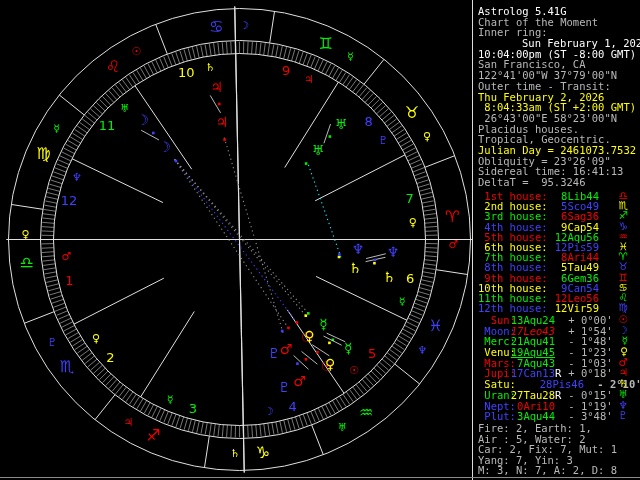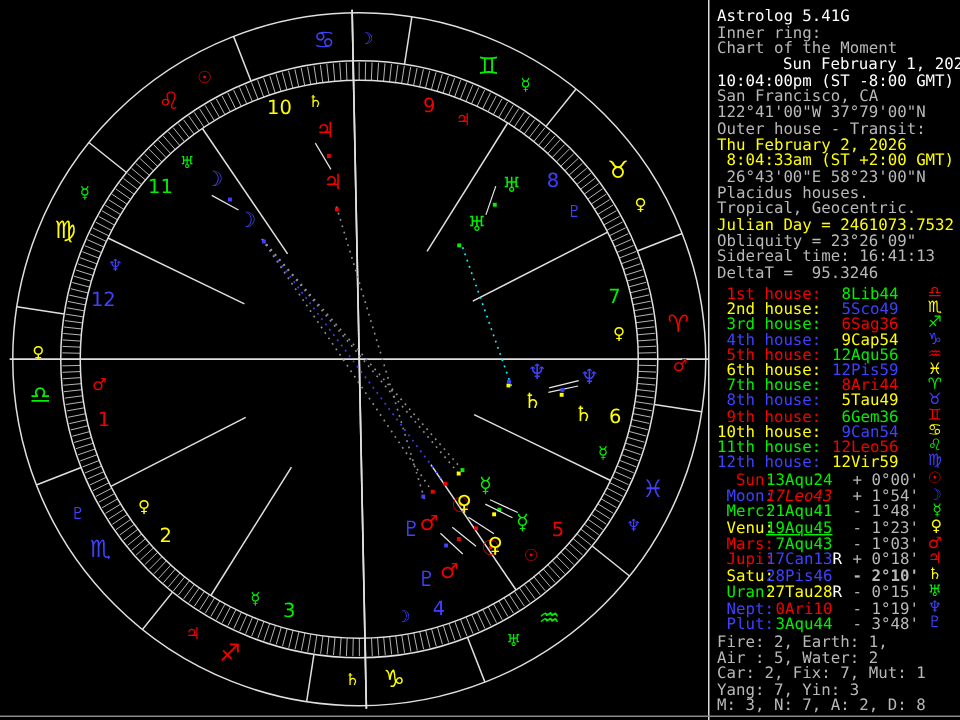--- a/index.html
+++ b/index.html
@@ -463,27 +463,27 @@
           <rect x="296.09870185847586" y="362.364166824021" width="2.6" height="2.6" fill="#4040ff"></rect>
           <line x1="293.59513750280956" y1="355.5073967406912" x2="308.51231972952587" y2="369.2932961502623" stroke="#e8e8e8" stroke-width="0.8"></line>
           <text x="274.2922328620057" y="353.30026595960123" fill="#4040ff" font-size="14" text-anchor="middle" dominant-baseline="central">♇</text>
           <text x="284.52524252730143" y="386.77093241830744" fill="#4040ff" font-size="14" text-anchor="middle" dominant-baseline="central">♇</text>
         </g>
       </svg></div>
   <div id="separator"></div>
   <div id="panel">
     <div id="info-block" class="blk">
         <div class="iline" style="color: rgb(255, 255, 255);">Astrolog 5.41G</div>
+        <div class="iline" style="color: rgb(184, 184, 184);">Chart of the Moment</div>
         <div class="iline" style="color: rgb(184, 184, 184);">Inner ring:</div>
-        <div class="iline" style="color: rgb(184, 184, 184);">Chart of the Moment</div>
         <div class="iline" style="color: rgb(255, 255, 255); margin-left: 44px;">Sun February 1, 2026</div>
         <div class="iline" style="color: rgb(255, 255, 255);">10:04:00pm (ST -8:00 GMT)</div>
         <div class="iline" style="color: rgb(184, 184, 184);">San Francisco, CA</div>
         <div class="iline" style="color: rgb(184, 184, 184);">122°41'00"W 37°79'00"N</div>
-        <div class="iline" style="color: rgb(184, 184, 184);">Outer house - Transit:</div>
+        <div class="iline" style="color: rgb(184, 184, 184);">Outer time - Transit:</div>
         <div class="iline" style="color: rgb(255, 255, 0);">Thu February 2, 2026</div>
         <div class="iline" style="color: rgb(255, 255, 0);"> 8:04:33am (ST +2:00 GMT)</div>
         <div class="iline" style="color: rgb(184, 184, 184);"> 26°43'00"E 58°23'00"N</div>
         <div class="iline" style="color: rgb(184, 184, 184);">Placidus houses.</div>
         <div class="iline" style="color: rgb(184, 184, 184);">Tropical, Geocentric.</div>
         <div class="iline" style="color: rgb(255, 255, 0);">Julian Day = 2461073.7532</div>
         <div class="iline" style="color: rgb(184, 184, 184);">Obliquity = 23°26'09"</div>
         <div class="iline" style="color: rgb(184, 184, 184);">Sidereal time: 16:41:13</div>
         <div class="iline" style="color: rgb(184, 184, 184);">DeltaT =  95.3246</div>
       </div>
@@ -501,21 +501,21 @@
         <div class="hrow"><span class="hl" style="color: rgb(0, 240, 0);">11th house:</span><span class="hv" style="color: rgb(244, 0, 0);">12Leo56</span><span class="g" style="color: rgb(0, 240, 0);">♌</span></div>
         <div class="hrow"><span class="hl" style="color: rgb(64, 64, 255);">12th house:</span><span class="hv" style="color: rgb(255, 255, 0);">12Vir59</span><span class="g" style="color: rgb(64, 64, 255);">♍</span></div>
       </div>
     <div id="planets-block" class="blk">
         <div class="prow"><span class="pl" style="color: rgb(244, 0, 0);">  Sun:</span><span class="pv" style="color: rgb(0, 240, 0);">13Aqu24</span><span class="pr"> </span><span class="pvel" style="color: rgb(184, 184, 184);"> + 0°00'</span><span class="g" style="color: rgb(244, 0, 0);">☉</span></div>
         <div class="prow"><span class="pl" style="color: rgb(64, 64, 255);"> Moon:</span><span class="pv" style="color: rgb(244, 0, 0); font-style: italic;">17Leo43</span><span class="pr"> </span><span class="pvel" style="color: rgb(184, 184, 184);"> + 1°54'</span><span class="g" style="color: rgb(64, 64, 255);">☽</span></div>
         <div class="prow"><span class="pl" style="color: rgb(0, 240, 0);"> Merc:</span><span class="pv" style="color: rgb(0, 240, 0);">21Aqu41</span><span class="pr"> </span><span class="pvel" style="color: rgb(184, 184, 184);"> - 1°48'</span><span class="g" style="color: rgb(0, 240, 0);">☿</span></div>
         <div class="prow"><span class="pl" style="color: rgb(255, 255, 0);"> Venu:</span><span class="pv" style="color: rgb(0, 240, 0); text-decoration: underline;">19Aqu45</span><span class="pr"> </span><span class="pvel" style="color: rgb(184, 184, 184);"> - 1°23'</span><span class="g" style="color: rgb(255, 255, 0);">♀</span></div>
         <div class="prow"><span class="pl" style="color: rgb(244, 0, 0);"> Mars:</span><span class="pv" style="color: rgb(0, 240, 0);"> 7Aqu43</span><span class="pr"> </span><span class="pvel" style="color: rgb(184, 184, 184);"> - 1°03'</span><span class="g" style="color: rgb(244, 0, 0);">♂</span></div>
         <div class="prow"><span class="pl" style="color: rgb(244, 0, 0);"> Jupi:</span><span class="pv" style="color: rgb(64, 64, 255);">17Can13</span><span class="pr">R</span><span class="pvel" style="color: rgb(184, 184, 184);"> + 0°18'</span><span class="g" style="color: rgb(244, 0, 0);">♃</span></div>
-        <div class="prow"><span class="pl" style="color: rgb(255, 255, 0);"> Satu:</span><span class="pv" style="color: rgb(64, 64, 255);">28Pis46</span><span class="pr"> </span><span class="pvel" style="color: rgb(184, 184, 184); font-weight: bold;"> - 2°10'</span><span class="g" style="color: rgb(255, 255, 0);">♄</span></div>
+        <div class="prow"><span class="pl" style="color: rgb(255, 255, 0);"> Satu:</span><span class="pv" style="color: rgb(64, 64, 255); margin-left: 29px;">28Pis46</span><span class="pr"> </span><span class="pvel" style="color: rgb(184, 184, 184); font-weight: bold;"> - 2°10'</span><span class="g" style="color: rgb(255, 255, 0);">♄</span></div>
         <div class="prow"><span class="pl" style="color: rgb(0, 240, 0);"> Uran:</span><span class="pv" style="color: rgb(255, 255, 0);">27Tau28</span><span class="pr">R</span><span class="pvel" style="color: rgb(184, 184, 184);"> - 0°15'</span><span class="g" style="color: rgb(0, 240, 0);">♅</span></div>
         <div class="prow"><span class="pl" style="color: rgb(64, 64, 255);"> Nept:</span><span class="pv" style="color: rgb(244, 0, 0);"> 0Ari10</span><span class="pr"> </span><span class="pvel" style="color: rgb(184, 184, 184);"> - 1°19'</span><span class="g" style="color: rgb(64, 64, 255);">♆</span></div>
         <div class="prow"><span class="pl" style="color: rgb(64, 64, 255);"> Plut:</span><span class="pv" style="color: rgb(0, 240, 0);"> 3Aqu44</span><span class="pr"> </span><span class="pvel" style="color: rgb(184, 184, 184);"> - 3°48'</span><span class="g" style="color: rgb(64, 64, 255);">♇</span></div>
       </div>
     <div id="stats-block" class="blk">
         <div class="srow" style="color: rgb(184, 184, 184);">Fire: 2, Earth: 1,</div>
         <div class="srow" style="color: rgb(184, 184, 184);">Air : 5, Water: 2</div>
         <div class="srow" style="color: rgb(184, 184, 184);">Car: 2, Fix: 7, Mut: 1</div>
         <div class="srow" style="color: rgb(184, 184, 184);">Yang: 7, Yin: 3</div>
         <div class="srow" style="color: rgb(184, 184, 184);">M: 3, N: 7, A: 2, D: 8</div>

